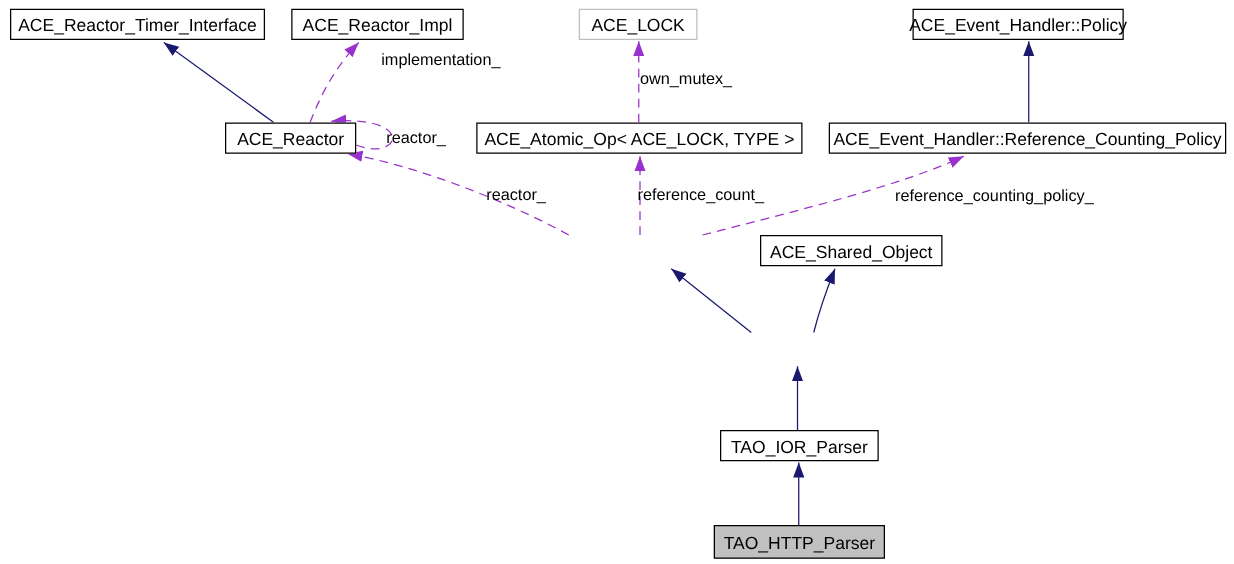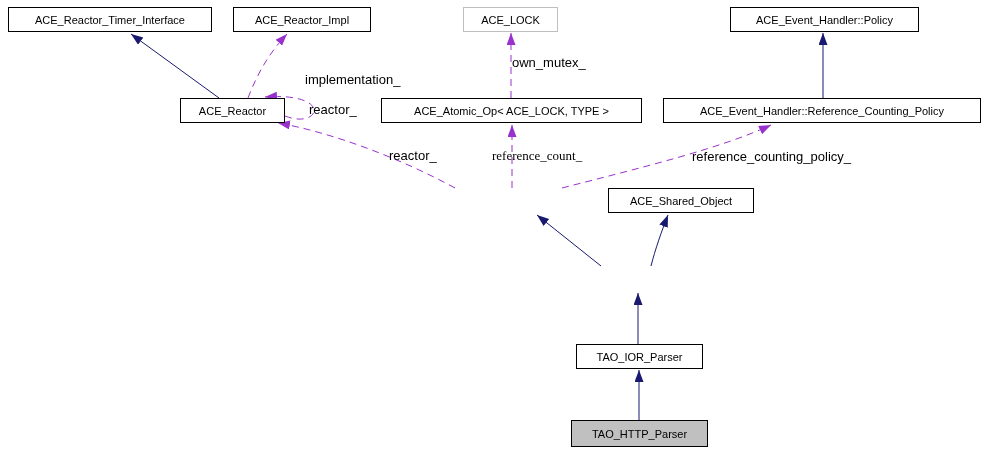--- a/index.html
+++ b/index.html
@@ -11,55 +11,55 @@
     font-family: "Liberation Sans", "DejaVu Sans", sans-serif;
     overflow: hidden;
   }
   #edges { position: absolute; left: 0; top: 0; width: 987px; height: 451px; }
   .node {
     position: absolute;
     box-sizing: border-box;
     background: #ffffff;
     border: 1px solid #000000;
     color: #000000;
-    font-size: 11px;
+    font-size: 14px;
     display: flex;
     align-items: center;
     justify-content: center;
     white-space: nowrap;
     text-align: center;
   }
   .node.external { border-color: #bebebe; }
   .node.current  { background: #c0c0c0; }
   .elabel {
     position: absolute;
     color: #000000;
     font-size: 13px;
     white-space: nowrap;
   }
   
   .n0  { left: 8px;   top: 7px;   width: 204px; height: 25px; }
   .n1  { left: 233px; top: 7px;   width: 138px; height: 25px; }
   .n2  { left: 463px; top: 7px;   width: 95px;  height: 25px; }
-  .n3  { left: 730px; top: 7px;   width: 189px; height: 25px; }
+  .n3  { left: 730px; top: 7px;   width: 169px; height: 25px; }
   .n4  { left: 180px; top: 98px;  width: 105px; height: 25px; }
   .n5  { left: 381px; top: 98px;  width: 261px; height: 25px; }
   .n6  { left: 663px; top: 98px;  width: 318px; height: 25px; }
   .n7  { left: 440px; top: 188px; width: 145px; height: 25px; }
   .n8  { left: 608px; top: 188px; width: 146px; height: 25px; }
   .n9  { left: 564px; top: 266px; width: 148px; height: 26px; }
   .n10 { left: 576px; top: 344px; width: 127px; height: 25px; }
   .n11 { left: 571px; top: 420px; width: 137px; height: 27px; }
   
-  .el0 { left: 273px; top: 72px; padding-left: 32px;  }
+  .el0 { left: 273px; top: 40px; padding-left: 32px;  }
   .el1 { left: 512px; top: 55px;  }
   .el2 { left: 309px; top: 102px; }
   .el3 { left: 389px; top: 148px; }
-  .el4 { left: 492px; top: 148px; font-family: Liberation Serif, serif; }
-  .el5 { left: 692px; top: 149px; }
+  .el4 { left: 510px; top: 148px; }
+  .el5 { left: 716px; top: 149px; }
 </style>
 </head>
 <body>
 
 <div id="canvas">
 
   <svg id="edges" width="987" height="451" viewBox="0 0 987 451" xmlns="http://www.w3.org/2000/svg">
     <defs>
       <marker id="ah-solid" markerUnits="userSpaceOnUse" markerWidth="13" markerHeight="10" refX="12" refY="4.5" orient="auto">
         <path d="M0,0 L12,4.5 L0,9 z" fill="#191970"></path>

